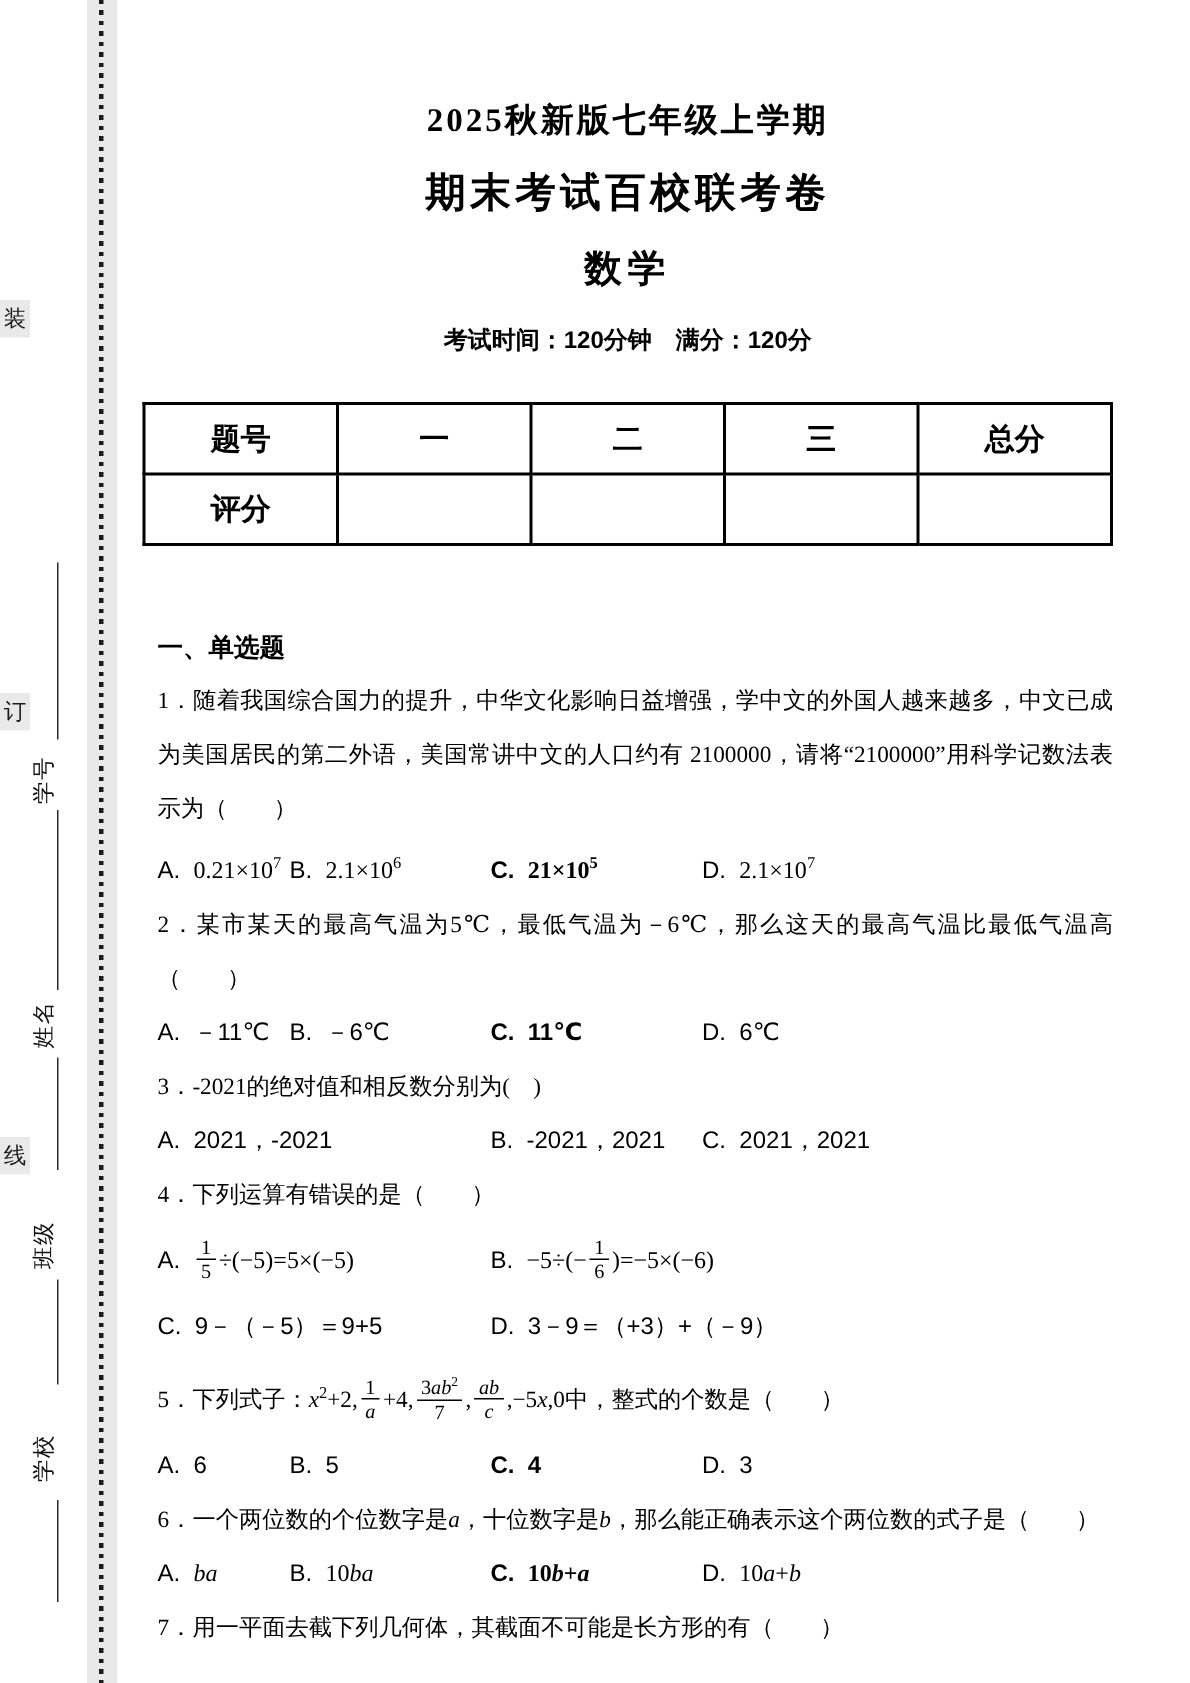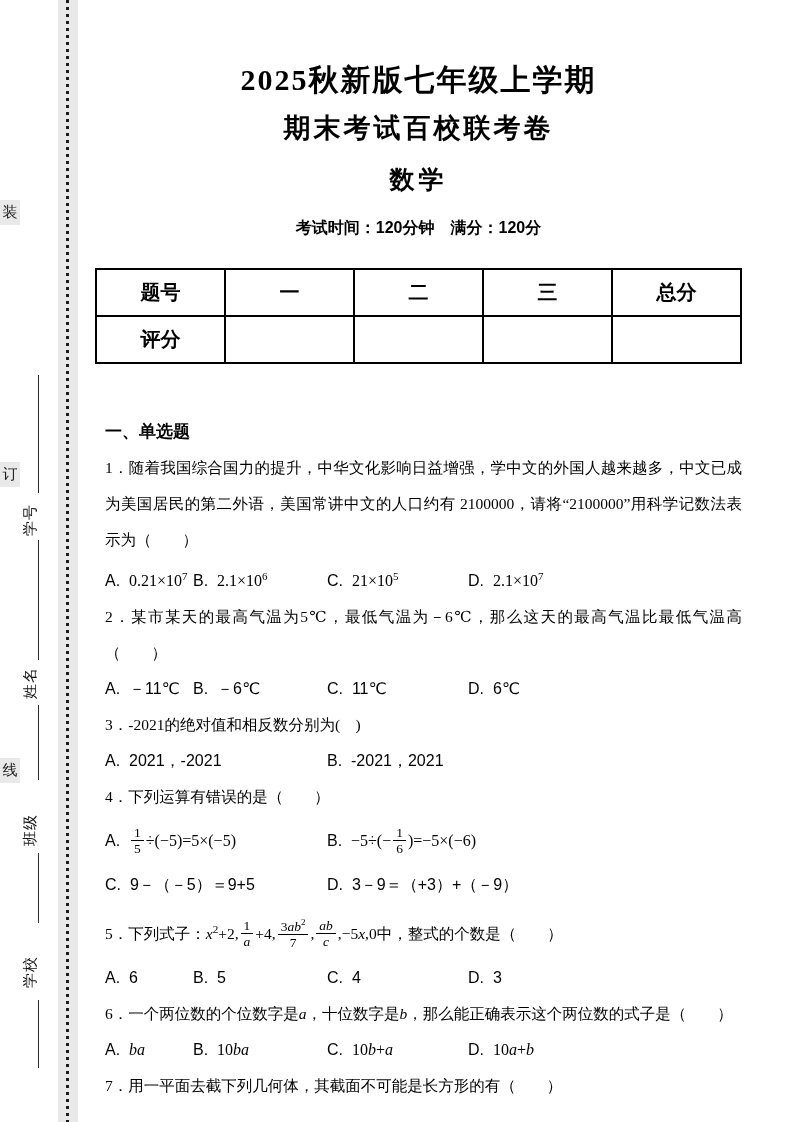--- a/index.html
+++ b/index.html
@@ -17,39 +17,39 @@
   
   .fill-line{position:absolute;left:38px;width:1px;background:#2a2a2a;}
   .fl1{top:375px;height:118px;} .fl2{top:540px;height:120px;} .fl3{top:705px;height:75px;}
   .fl4{top:853px;height:70px;} .fl5{top:1000px;height:68px;}
   .side-label{position:absolute;left:10px;width:40px;height:16px;line-height:16px;
     transform:rotate(-90deg);transform-origin:center;font-size:15px;text-align:center;
     letter-spacing:1px;white-space:nowrap;color:#111;}
   .sl-xuehao{top:512px;} .sl-xingming{top:675px;} .sl-banji{top:822px;} .sl-xuexiao{top:964px;}
   
   .content{position:absolute;left:95px;top:0;width:647px;}
-  .title1{margin:62px 0 0 0;text-align:center;font-size:30px;font-weight:bold;letter-spacing:2px;line-height:36px;}
+  .title1{margin:62px 0 0 0;text-align:center;font-size:22px;font-weight:bold;letter-spacing:2px;line-height:36px;}
   .title2{margin:12px 0 0 0;text-align:center;font-size:27px;font-weight:bold;letter-spacing:3px;line-height:36px;}
   .subject{margin:16px 0 0 0;text-align:center;font-size:25px;font-weight:bold;letter-spacing:4px;line-height:36px;}
   .exam-info{margin:18px 0 0 0;text-align:center;font-size:16px;font-weight:bold;line-height:24px;
     font-family:"Liberation Sans","DejaVu Sans",sans-serif;}
   
   table.score{margin-top:28px;width:100%;border-collapse:collapse;table-layout:fixed;}
   table.score td{border:2px solid #000;height:43px;text-align:center;vertical-align:middle;
     font-size:20px;font-weight:bold;width:20%;}
   
   .section-title{margin-top:50px;padding-left:10px;font-size:17px;font-weight:bold;line-height:36px;
     font-family:"Liberation Sans","DejaVu Sans",sans-serif;}
   .stem{padding-left:10px;font-size:15.5px;line-height:36px;text-align:justify;}
   .stem.tall{line-height:52px;}
   .opts{display:flex;padding-left:10px;line-height:36px;font-size:16px;
     font-family:"Liberation Sans","DejaVu Sans",sans-serif;}
   .opts.tall{line-height:52px;}
   .opt{flex:0 0 auto;white-space:nowrap;}
-  .oa{width:88px;} .ob{width:134px;} .oc{width:141px;} .od{flex:1 1 auto;}
+  .oa{width:88px;} .ob{width:134px;} .oc{width:141px;font-weight:bold;} .od{flex:1 1 auto;}
   .o3a{width:222px;} .o3b{width:141px;} .o3c{width:115px;}
   .o4a{width:222px;} .o4b{flex:1 1 auto;}
   .math{font-family:"Liberation Serif","DejaVu Serif",serif;}
   .math i{font-style:italic;}
   sup{font-size:11px;}
   .fr{display:inline-flex;flex-direction:column;vertical-align:middle;text-align:center;
     font-size:13.5px;line-height:1.15;margin:0 2px;position:relative;top:-2px;}
   .fr .n{display:block;border-bottom:1px solid #000;padding:0 3px;}
   .fr .d{display:block;padding:0 3px;}
   .fr sup{font-size:9px;}
@@ -120,20 +120,21 @@
       <span class="opt oc">C.&nbsp;&nbsp;11℃</span>
       <span class="opt od">D.&nbsp;&nbsp;6℃</span>
     </div>
   </div>
 
   <div>
     <div class="stem">3．-2021的绝对值和相反数分别为( )</div>
     <div class="opts">
       <span class="opt o3a">A.&nbsp;&nbsp;2021，-2021</span>
       <span class="opt o3b">B.&nbsp;&nbsp;-2021，2021</span>
+      <span class="opt o3c">C.&nbsp;&nbsp;2021，2021</span>
     </div>
   </div>
 
   <div>
     <div class="stem">4．下列运算有错误的是（  ）</div>
     <div class="opts tall">
       <span class="opt o4a">A.&nbsp;&nbsp;<span class="math"><span class="fr">
               <span class="n">1</span>
               <span class="d">5</span>
             </span>÷(−5)=5×(−5)</span></span>

